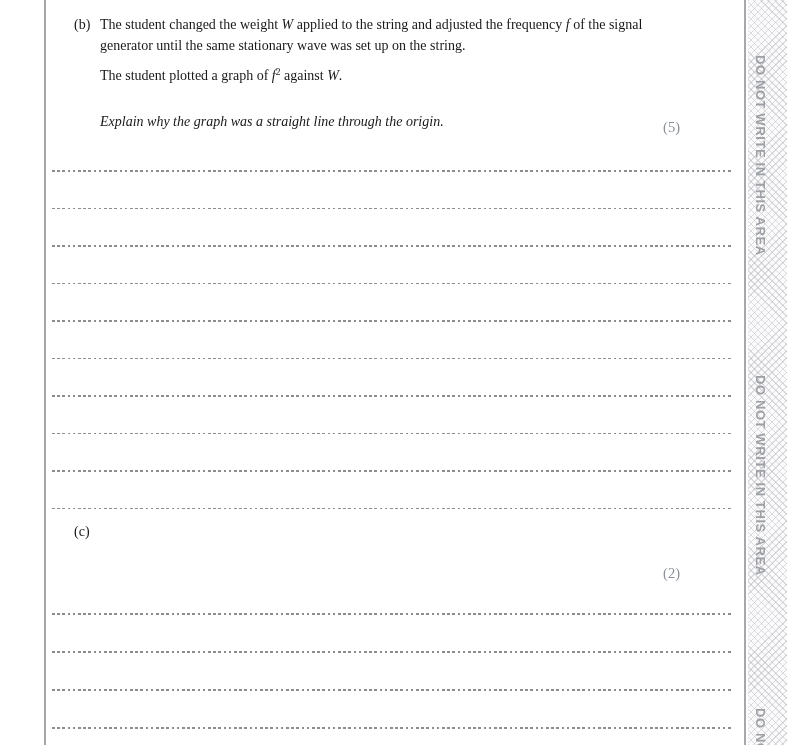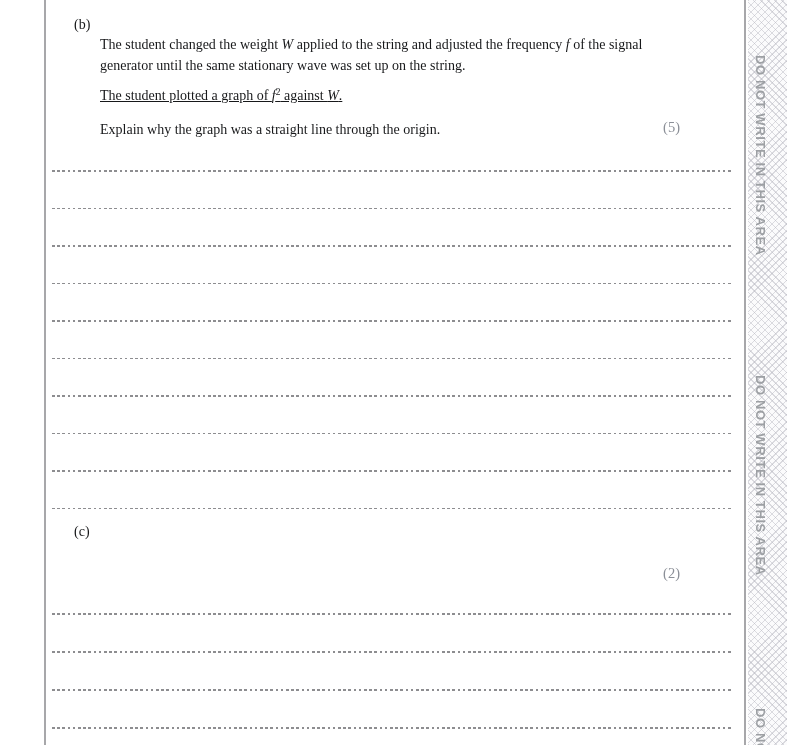--- a/index.html
+++ b/index.html
@@ -38,24 +38,24 @@
     white-space:nowrap;
     overflow:hidden;
   }
   .wm-1{top:55px;}
   .wm-2{top:375px;}
   .wm-3{top:708px;height:37px;}
 
   
   .qblock{position:absolute;font-size:14px;line-height:20.5px;}
   .qlabel{position:absolute;left:74px;width:24px;}
-  .qtext{position:absolute;left:100px;margin-top:20px;}
+  .qtext{position:absolute;left:100px;}
   .b-p1{top:15px;width:566px;}
-  .b-p2{top:62px;width:566px;text-decoration:underline;}
-  .b-p3{top:100px;width:566px;}
+  .b-p2{top:62px;width:566px;}
+  .b-p3{top:112px;width:566px;font-style:italic;}
   .c-p1{top:522px;width:562px;}
   .lb-b{top:15px;}
   .lb-c{top:522px;}
 
   .marks{
     position:absolute;left:74px;width:606px;
     text-align:right;
     font-size:14.5px;
     color:#8b8f97;
   }

